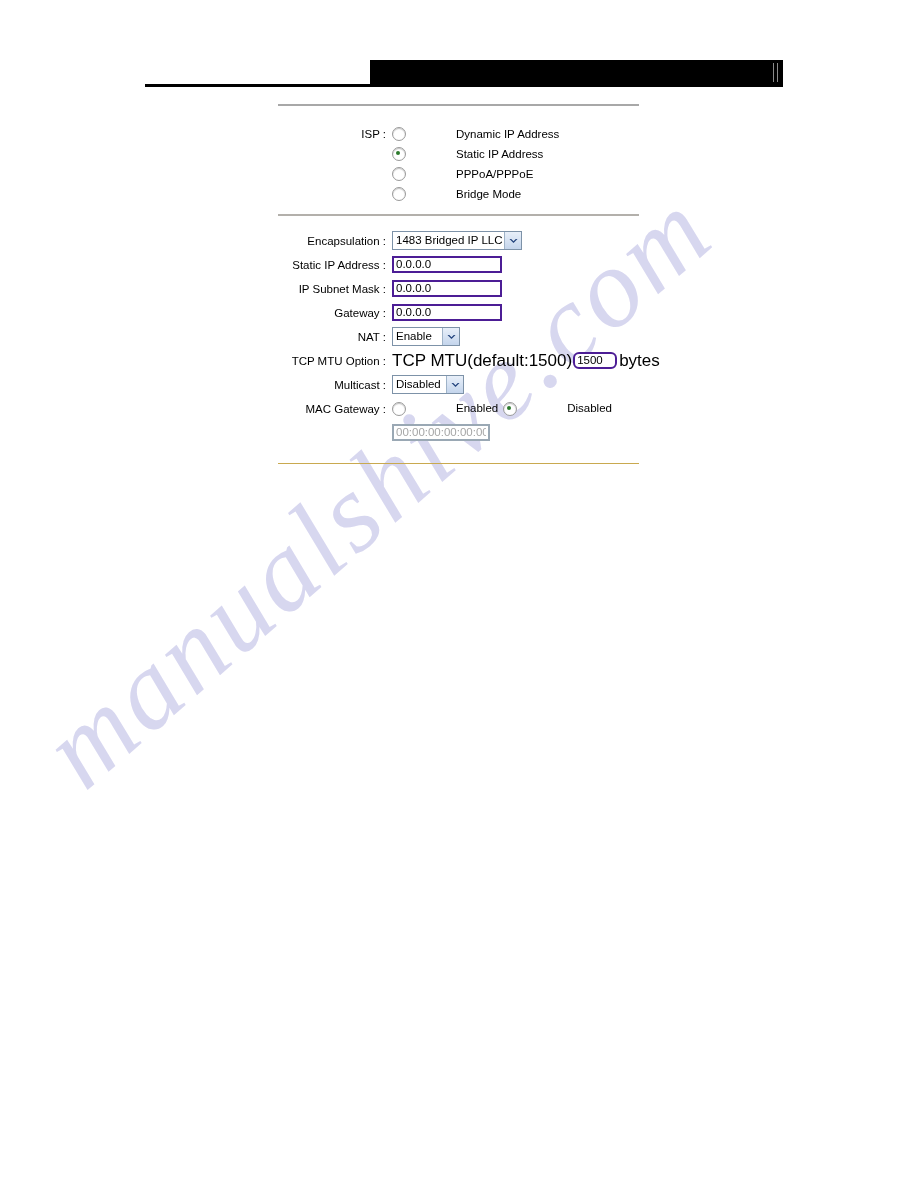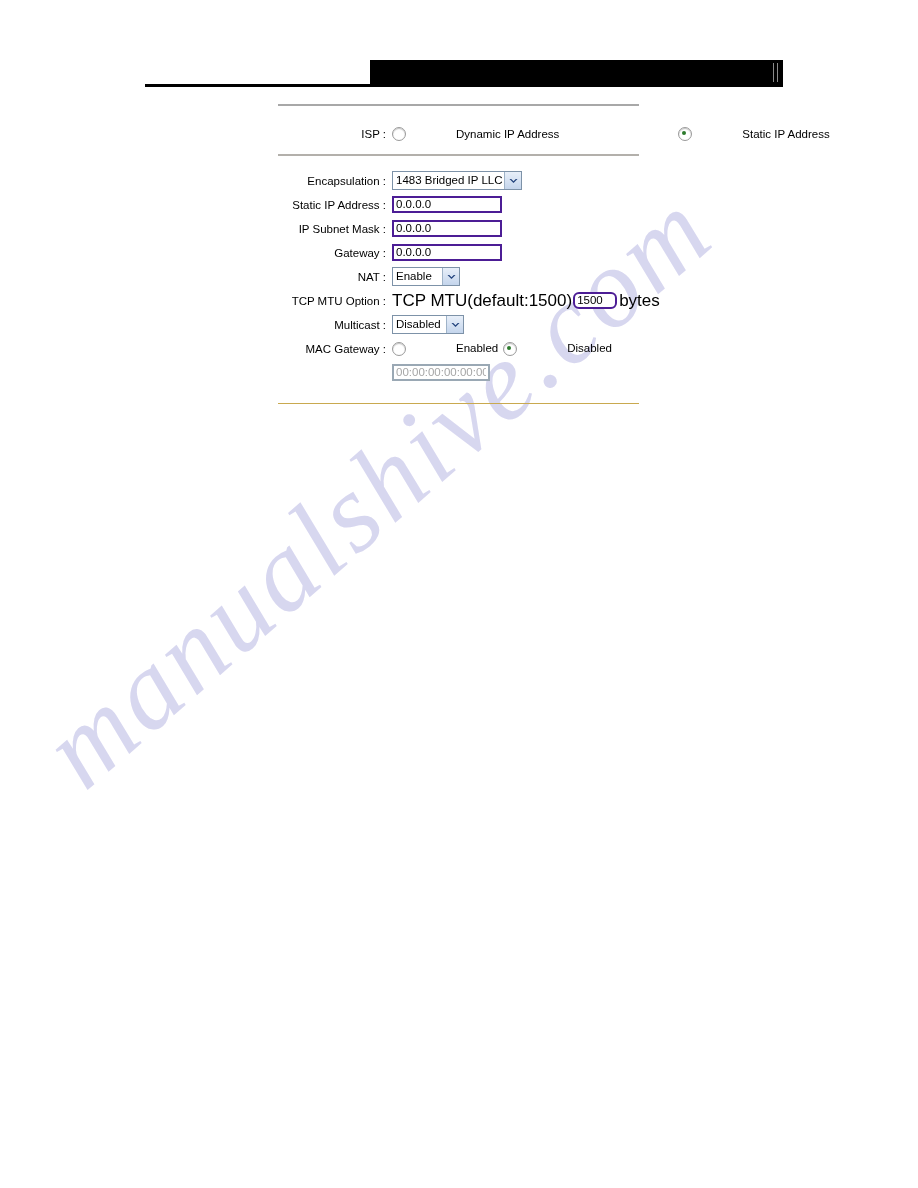--- a/index.html
+++ b/index.html
@@ -122,21 +122,21 @@
   }
   .row-control {
     display: flex;
     align-items: center;
     flex: 1 1 auto;
   }
 
   
   .isp-rows {
     display: flex;
-    flex-direction: row;
+    flex-direction: column;
   }
   .isp-row {
     display: flex;
     align-items: center;
     min-height: 20px;
   }
   .isp-row .row-label { width: 108px; }
 
   
   .radio-opt {

